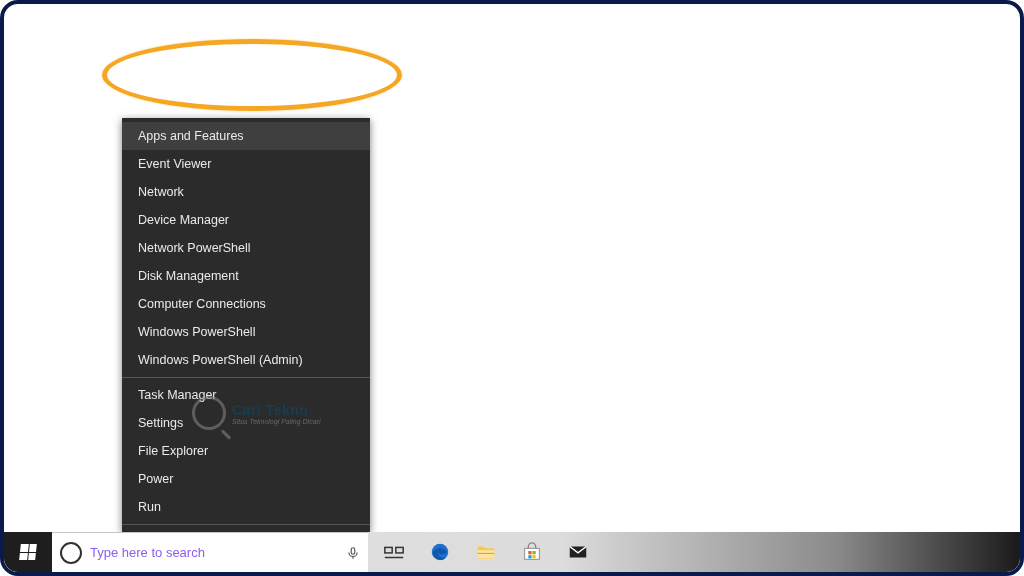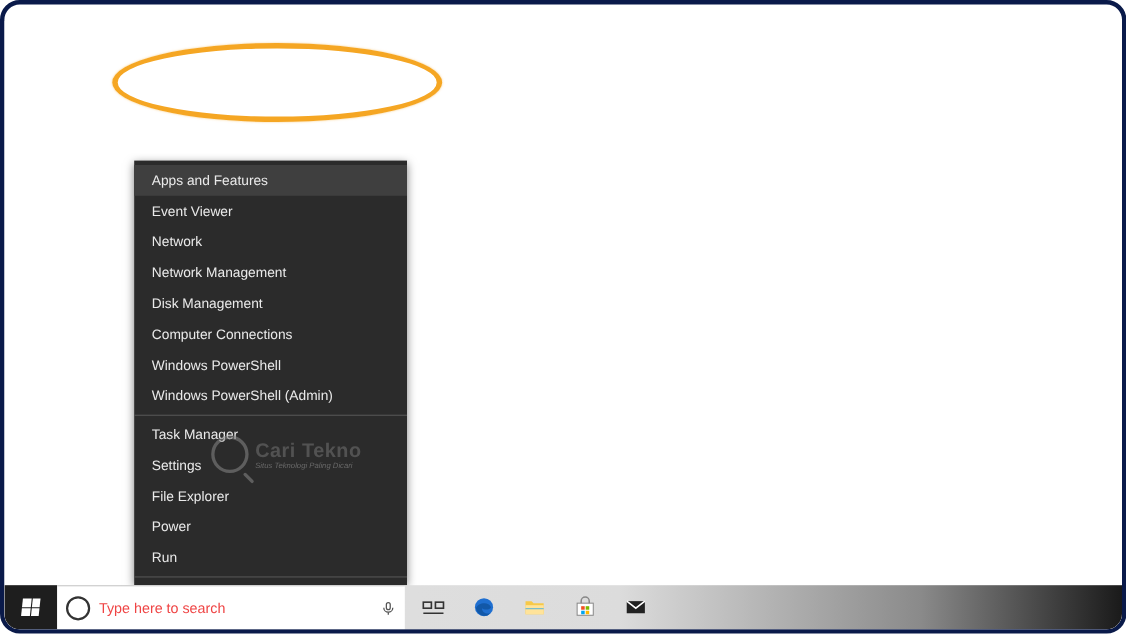--- a/index.html
+++ b/index.html
@@ -65,21 +65,21 @@
     position: relative;
     padding: 0 8px;
     gap: 8px;
   }
   .search-box .cortana {
     width: 18px; height: 18px;
     border: 2px solid #333;
     border-radius: 50%;
   }
   .search-box .placeholder {
-    color: #ef4444;
+    color: #8b5cf6;
     flex: 1;
   }
   .search-box .mic {
     width: 14px; height: 18px;
     display:flex;align-items:center;justify-content:center;
     color:#555;
   }
   .tb-items {
     display: flex;
     align-items: center;
@@ -163,24 +163,24 @@
   .watermark .mag::after {
     content: "";
     position: absolute;
     right: -9px; bottom: -9px;
     width: 12px; height: 3px;
     background: #888;
     transform: rotate(45deg);
     border-radius: 2px;
   }
   .watermark .txt .big {
-    font-size: 18px;
+    font-size: 14px;
     font-weight: 600;
     letter-spacing: 0.5px;
-    color: #737373;
+    color: #0c4a6e;
   }
   .watermark .txt .small {
     font-size: 7px;
     font-style: italic;
     color: #999;
   }
 </style>
 </head>
 <body>
 
@@ -192,21 +192,24 @@
       <div class="item hover">
         <span>Apps and Features</span>
       </div>
       <div class="item">
         <span>Event Viewer</span>
       </div>
       <div class="item">
         <span>Network</span>
       </div>
       <div class="item">
-        <span>Network Management</span>
+        <span>Device Manager</span>
+      </div>
+      <div class="item">
+        <span>Network PowerShell</span>
       </div>
       <div class="item">
         <span>Disk Management</span>
       </div>
       <div class="item">
         <span>Computer Connections</span>
       </div>
       <div class="item">
         <span>Windows PowerShell</span>
       </div>

